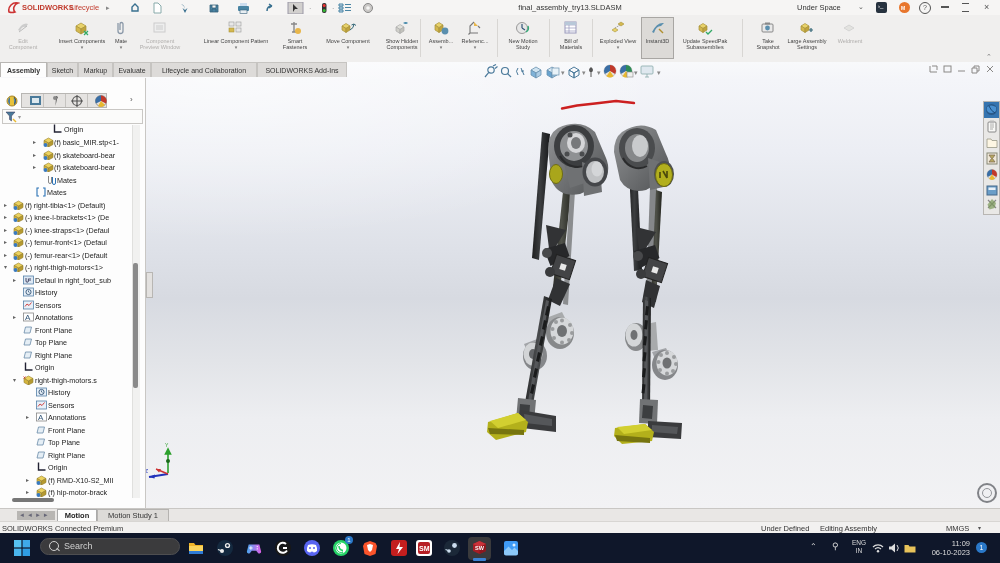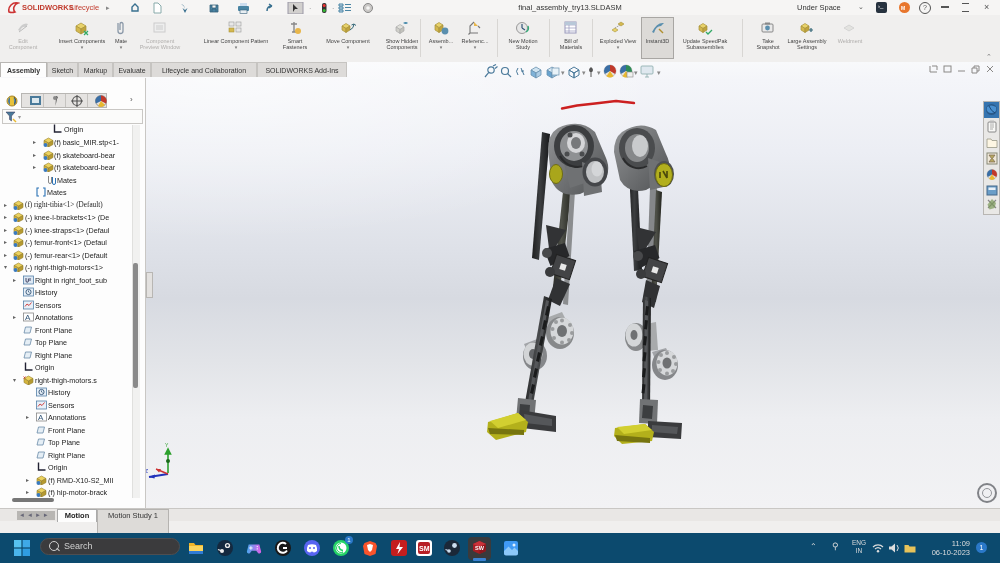--- a/index.html
+++ b/index.html
@@ -18,21 +18,21 @@
 #tabrow{left:0;top:62px;width:347px;height:16px;z-index:5;}
 .dtab{position:absolute;top:0;height:15px;font-size:7px;color:#333;text-align:center;line-height:15px;background:#dddbd9;border:1px solid #c6c4c1;border-bottom:none;box-sizing:border-box;}
 .dtab.act{background:#fdfdfd;font-weight:bold;border:1px solid #b8b6b3;border-bottom:none;}
 
 #viewport{left:0;top:62px;width:1000px;height:446px;background:radial-gradient(ellipse 700px 260px at 22% 2%,rgba(255,255,255,0.6),rgba(255,255,255,0) 65%),linear-gradient(180deg,#f8f9fb 0%,#f4f5f9 4%,#eceef4 20%,#dee1e8 42%,#d7dae1 53%,#e2e4e8 67%,#edeef1 80%,#f2f2f4 100%);}
 #lpanel{left:0;top:78px;width:146px;height:430px;background:#fdfdfd;border-right:1px solid #c9c7c4;box-sizing:border-box;}
 .trow{position:absolute;height:12px;font-size:7.2px;color:#222;white-space:nowrap;}
 
 #modeltabs{left:0;top:508px;width:1000px;height:13px;background:#e9e7e5;border-top:1px solid #c9c7c4;box-sizing:border-box;}
 #statusbar{left:0;top:521px;width:1000px;height:12px;background:#f2f1f0;border-top:1px solid #d8d6d3;box-sizing:border-box;font-size:7.5px;color:#333;}
-#taskbar{left:0;top:533px;width:1000px;height:30px;background:#0c4a6e;}
+#taskbar{left:0;top:533px;width:1000px;height:30px;background:#0f172a;}
 .tico{position:absolute;top:540px;width:16px;height:16px;}
 </style>
 </head>
 <body>
 <div id="root">
   <div class="abs" id="titlebar">
     <svg class="abs" style="left:6px;top:1px" width="14" height="13" viewBox="0 0 14 13">
         <path d="M3 11 Q2 7 5 4 Q8 1 12 2 Q9 3 8 6 Q7 9 9 11 Q6 12 3 11Z" fill="none" stroke="#c33" stroke-width="1.6"></path>
       </svg>
     <div class="tb-txt" style="left:22px;font-size:7.5px;">SOLIDWORKS</div>
@@ -511,21 +511,21 @@
             <path d="M3 1 h-2 v8 h2 M7 1 h2 v8 h-2" fill="none" stroke="#2a72b5" stroke-width="1.1"></path>
           </svg></div>
       <div class="abs trow" style="left:47px;top:110px;">Mates</div>
       <div class="abs" style="left:4px;top:123px;font-size:6px;color:#666;line-height:8px;">▸</div>
       <div class="abs" style="left:13px;top:122px;line-height:0;"><svg width="11" height="10" viewBox="0 0 11 10">
             <path d="M1 3.5 l4.5 -2.5 4.5 2.5 -4.5 2.5z" fill="#ecd25e" stroke="#96802e" stroke-width="0.6"></path>
             <path d="M1 3.5 v4 l4.5 2.5 v-4z" fill="#d4b43c" stroke="#96802e" stroke-width="0.6"></path>
             <path d="M10 3.5 v4 l-4.5 2.5 v-4z" fill="#b69a30" stroke="#96802e" stroke-width="0.6"></path>
             <circle cx="2.5" cy="8" r="2" fill="#3a7abf"></circle>
           </svg></div>
-      <div class="abs trow" style="left:25px;top:123px;font-family:Liberation Serif, serif;">(f) right-tibia&lt;1&gt; (Default)</div>
+      <div class="abs trow" style="left:25px;top:123px;">(f) right-tibia&lt;1&gt; (Default)</div>
       <div class="abs" style="left:4px;top:135px;font-size:6px;color:#666;line-height:8px;">▸</div>
       <div class="abs" style="left:13px;top:134px;line-height:0;"><svg width="11" height="10" viewBox="0 0 11 10">
             <path d="M1 3.5 l4.5 -2.5 4.5 2.5 -4.5 2.5z" fill="#ecd25e" stroke="#96802e" stroke-width="0.6"></path>
             <path d="M1 3.5 v4 l4.5 2.5 v-4z" fill="#d4b43c" stroke="#96802e" stroke-width="0.6"></path>
             <path d="M10 3.5 v4 l-4.5 2.5 v-4z" fill="#b69a30" stroke="#96802e" stroke-width="0.6"></path>
             <circle cx="2.5" cy="8" r="2" fill="#3a7abf"></circle>
           </svg></div>
       <div class="abs trow" style="left:25px;top:135px;">(-) knee-l-brackets&lt;1&gt; (De</div>
       <div class="abs" style="left:4px;top:148px;font-size:6px;color:#666;line-height:8px;">▸</div>
       <div class="abs" style="left:13px;top:147px;line-height:0;"><svg width="11" height="10" viewBox="0 0 11 10">
@@ -557,21 +557,21 @@
             <path d="M1 3.5 v4 l4.5 2.5 v-4z" fill="#d4b43c" stroke="#96802e" stroke-width="0.6"></path>
             <path d="M10 3.5 v4 l-4.5 2.5 v-4z" fill="#b69a30" stroke="#96802e" stroke-width="0.6"></path>
             <circle cx="2.5" cy="8" r="2" fill="#3a7abf"></circle>
           </svg></div>
       <div class="abs trow" style="left:25px;top:185px;">(-) right-thigh-motors&lt;1&gt;</div>
       <div class="abs" style="left:13px;top:198px;font-size:6px;color:#666;line-height:8px;">▸</div>
       <div class="abs" style="left:23px;top:197px;line-height:0;"><svg width="11" height="10" viewBox="0 0 11 10">
             <rect x="0.5" y="1" width="10" height="8" fill="#dce8f4" stroke="#5580a8" stroke-width="0.8"></rect>
             <path d="M3 3 v3 a1.2 1.2 0 0 0 2.4 0 V3.5 M7 3 v3" stroke="#335" stroke-width="0.9" fill="none"></path>
           </svg></div>
-      <div class="abs trow" style="left:35px;top:198px;">Right in right_foot_sub</div>
+      <div class="abs trow" style="left:35px;top:198px;">Defaul in right_foot_sub</div>
       <div class="abs" style="left:23px;top:209px;line-height:0;"><svg width="11" height="10" viewBox="0 0 11 10">
             <rect x="0.5" y="1" width="10" height="8" fill="#e8f0f8" stroke="#5580a8" stroke-width="0.8"></rect>
             <circle cx="5.5" cy="5" r="2.6" fill="none" stroke="#357" stroke-width="0.9"></circle>
             <path d="M5.5 3.5 v1.5 l1.2 1" stroke="#357" stroke-width="0.8" fill="none"></path>
           </svg></div>
       <div class="abs trow" style="left:35px;top:210px;">History</div>
       <div class="abs" style="left:23px;top:222px;line-height:0;"><svg width="11" height="10" viewBox="0 0 11 10">
             <rect x="0.5" y="1" width="10" height="8" fill="#e8f0f8" stroke="#5580a8" stroke-width="0.8"></rect>
             <path d="M2 6.5 l2 -2.5 2 1.5 2.5 -3" stroke="#c33" stroke-width="0.9" fill="none"></path>
           </svg></div>
@@ -659,20 +659,27 @@
 
     <div class="abs" style="left:132px;top:47px;width:7px;height:373px;background:#f1f1f0;border-left:1px solid #e0e0de;"></div>
     <div class="abs" style="left:133px;top:185px;width:5px;height:125px;background:#8a8a8a;border-radius:2px;"></div>
     <div class="abs" style="left:12px;top:420px;width:42px;height:4px;background:#777;border-radius:2px;"></div>
   </div>
   <div class="abs" id="modeltabs">
     <div class="abs" style="left:17px;top:2px;width:38px;height:9px;background:#b8b6b3;"></div>
     <div class="abs" style="left:19px;top:2.5px;font-size:6px;color:#667;letter-spacing:2px;">◄◄►►</div>
     <div class="abs" style="left:57px;top:0px;width:40px;height:13px;background:#fdfdfd;border:1px solid #aaa;border-bottom:none;box-sizing:border-box;text-align:center;font-size:7.5px;font-weight:bold;color:#222;line-height:12px;">Motion</div>
     <div class="abs" style="left:97px;top:0px;width:72px;height:28px;background:#dddbd8;border:1px solid #b5b3b0;border-bottom:none;box-sizing:border-box;text-align:center;font-size:7.5px;color:#333;line-height:12px;">Motion Study 1</div>
+  </div>
+  <div class="abs" id="statusbar">
+    <div class="abs" style="left:2px;top:2px;">SOLIDWORKS Connected Premium</div>
+    <div class="abs" style="left:761px;top:2px;">Under Defined</div>
+    <div class="abs" style="left:820px;top:2px;">Editing Assembly</div>
+    <div class="abs" style="left:946px;top:2px;">MMGS</div>
+    <div class="abs" style="left:978px;top:2px;font-size:6px;color:#555;">▾</div>
   </div>
   <div class="abs" id="taskbar">
     <svg class="abs" style="left:14px;top:7px" width="16" height="16" viewBox="0 0 16 16">
         <rect x="0" y="0" width="7.4" height="7.4" fill="#57c2f1"></rect>
         <rect x="8.6" y="0" width="7.4" height="7.4" fill="#3fa9e8"></rect>
         <rect x="0" y="8.6" width="7.4" height="7.4" fill="#4ab5ec"></rect>
         <rect x="8.6" y="8.6" width="7.4" height="7.4" fill="#2f9de2"></rect>
       </svg>
     <div class="abs" style="left:40px;top:5px;width:140px;height:17px;background:#3b3b3d;border:1px solid #4e4e50;border-radius:9px;box-sizing:border-box;"></div>
     <div class="abs" style="left:49px;top:8px;width:8px;height:8px;border:1.3px solid #cfcfcf;border-radius:50%;"></div>

